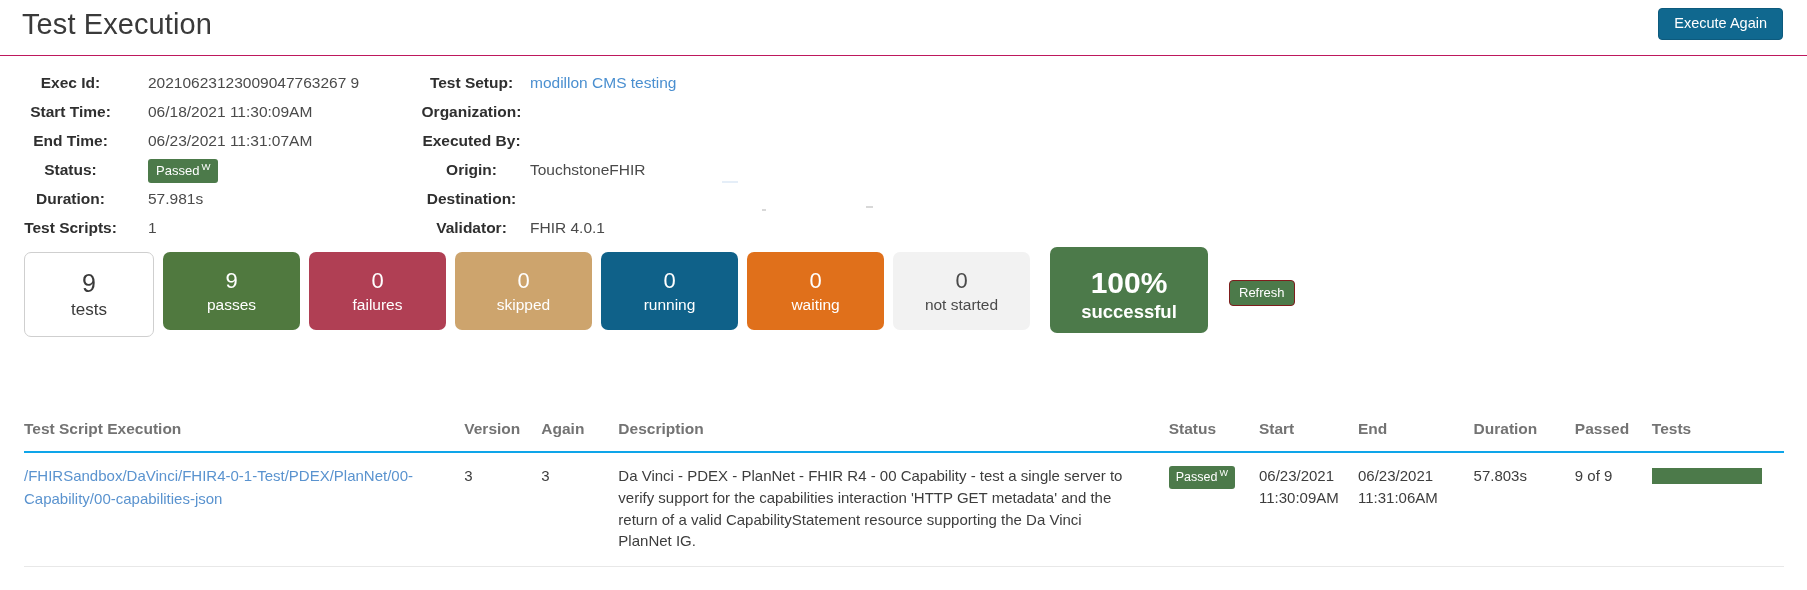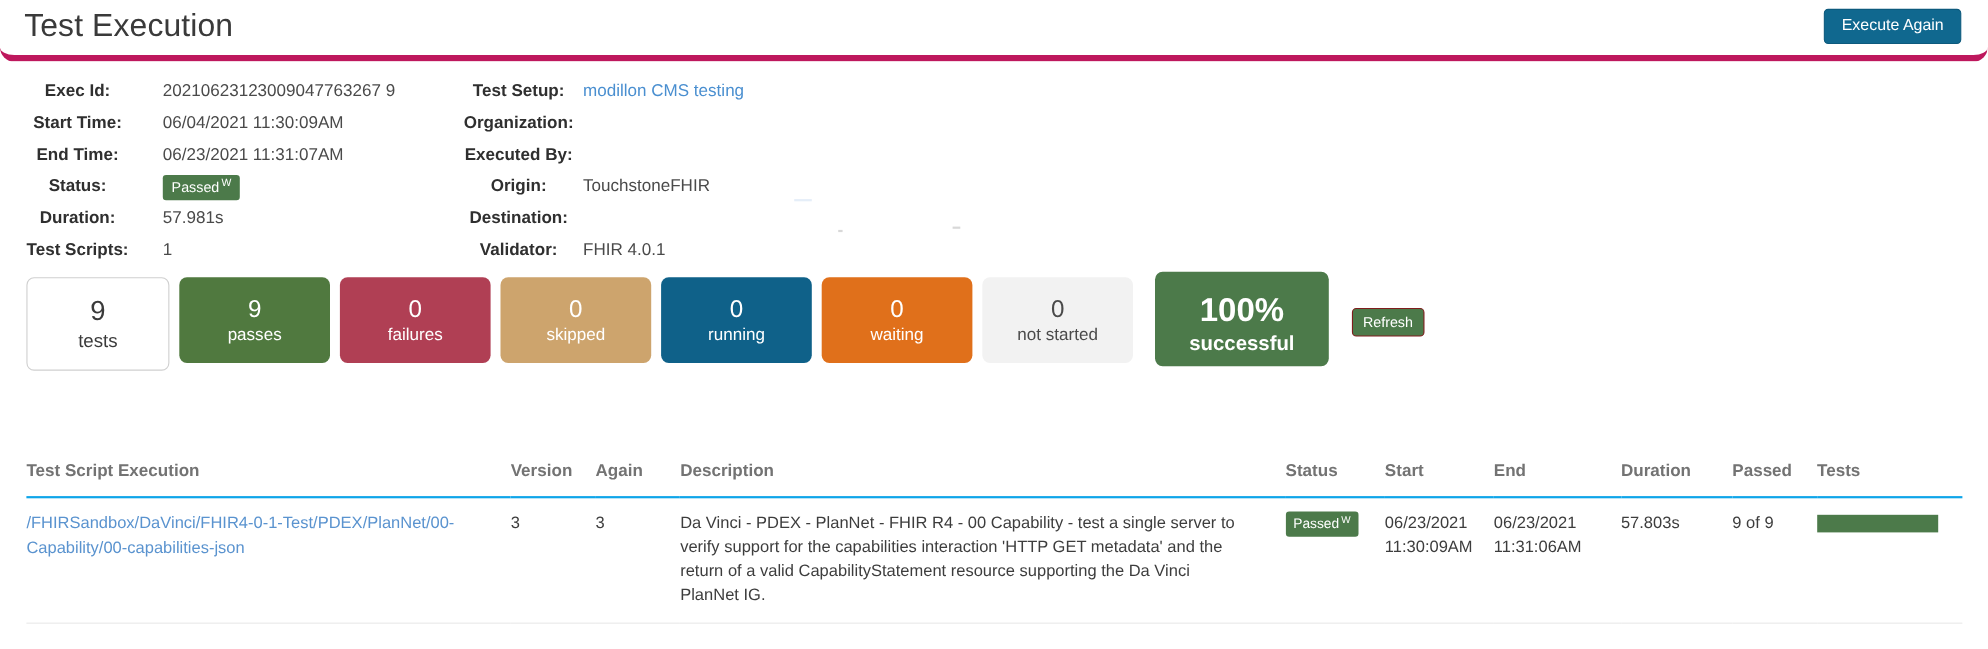--- a/index.html
+++ b/index.html
@@ -9,23 +9,22 @@
     background: #ffffff;
     font-family: "Liberation Sans", sans-serif;
     color: #333333;
   }
   body { width: 1807px; height: 590px; overflow: hidden; position: relative; }
 
   
   .page-header {
     position: relative;
     height: 56px;
-    border-bottom: 6px solid #be185d;
+    border-bottom: 1px solid #be185d;
     padding: 0 22px;
-    border-radius: 13px;
   }
   .page-title {
     position: absolute;
     left: 22px; top: 8px;
     font-size: 29px;
     font-weight: 400;
     color: #3a3a3a;
     letter-spacing: 0.1px;
   }
   .execute-again-btn {
@@ -240,21 +239,21 @@
 
 <div class="meta-section">
 
   <div class="meta-col meta-col-left">
     <div class="meta-row">
       <div class="meta-label">Exec Id:</div>
       <div class="meta-value">20210623123009047763267 9</div>
     </div>
     <div class="meta-row">
       <div class="meta-label">Start Time:</div>
-      <div class="meta-value">06/04/2021 11:30:09AM</div>
+      <div class="meta-value">06/18/2021 11:30:09AM</div>
     </div>
     <div class="meta-row">
       <div class="meta-label">End Time:</div>
       <div class="meta-value">06/23/2021 11:31:07AM</div>
     </div>
     <div class="meta-row">
       <div class="meta-label">Status:</div>
       <div class="badge-status"><span>Passed</span><sup>W</sup></div>
     </div>
     <div class="meta-row">

